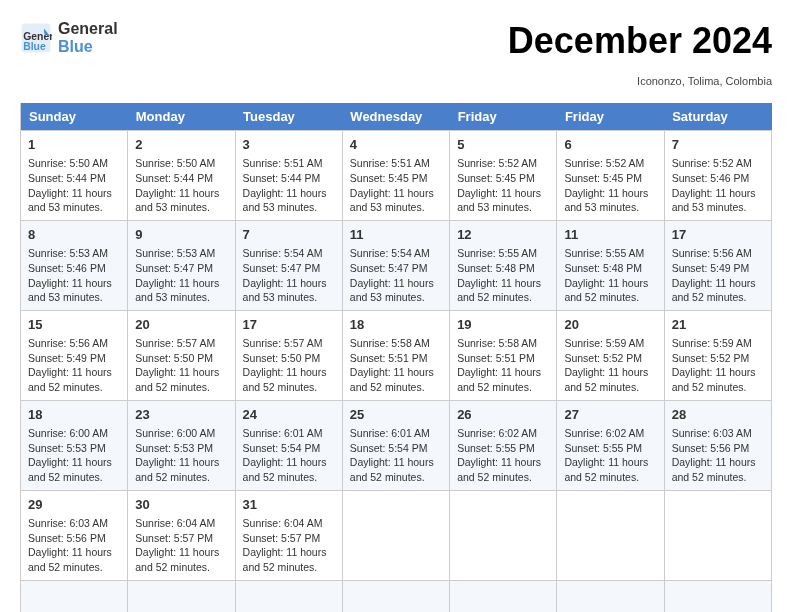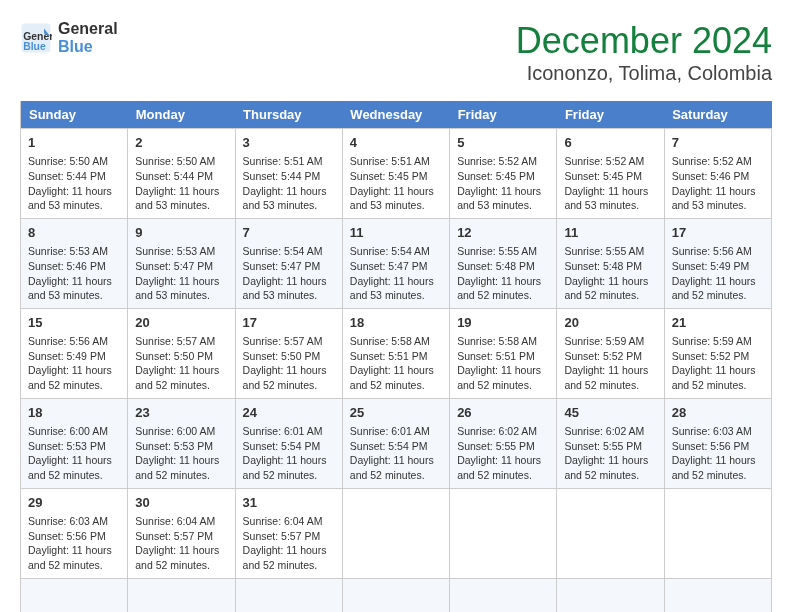--- a/index.html
+++ b/index.html
@@ -23,26 +23,27 @@
     }
     .logo-icon {
       width: 32px;
       height: 32px;
     }
     .title-area {
       text-align: right;
     }
     .month-title {
       font-size: 36px;
-      font-weight: normal;
-      color: #15803d;
+      font-weight: bold;
+      color: #000000;
     }
     .location-title {
-      font-size: 20px;
+      font-size: 11px;
       color: #444;
+      margin-top: 13px;
     }
     table {
       width: 100%;
       border-collapse: collapse;
       table-layout: fixed;
     }
     th {
       background-color: #4a7fcb;
       color: white;
       text-align: left;
@@ -96,21 +97,21 @@
     <div class="month-title">December 2024</div>
     <div class="location-title">Icononzo, Tolima, Colombia</div>
   </div>
 </div>
 
 <table>
   <thead>
     <tr>
       <th>Sunday</th>
       <th>Monday</th>
-      <th>Thursday</th>
+      <th>Tuesday</th>
       <th>Wednesday</th>
       <th>Friday</th>
       <th>Friday</th>
       <th>Saturday</th>
     </tr>
   </thead>
   <tbody id="calendar-body">
   <tr>
         <td><span class="day-num">1</span><span>Sunrise: 5:50 AM</span><br><span>Sunset: 5:44 PM</span><br><span>Daylight: 11 hours and 53 minutes.</span></td>
         <td><span class="day-num">2</span><span>Sunrise: 5:50 AM</span><br><span>Sunset: 5:44 PM</span><br><span>Daylight: 11 hours and 53 minutes.</span></td>
@@ -137,21 +138,21 @@
         <td><span class="day-num">19</span><span>Sunrise: 5:58 AM</span><br><span>Sunset: 5:51 PM</span><br><span>Daylight: 11 hours and 52 minutes.</span></td>
         <td><span class="day-num">20</span><span>Sunrise: 5:59 AM</span><br><span>Sunset: 5:52 PM</span><br><span>Daylight: 11 hours and 52 minutes.</span></td>
         <td><span class="day-num">21</span><span>Sunrise: 5:59 AM</span><br><span>Sunset: 5:52 PM</span><br><span>Daylight: 11 hours and 52 minutes.</span></td>
       </tr>
       <tr>
         <td><span class="day-num">18</span><span>Sunrise: 6:00 AM</span><br><span>Sunset: 5:53 PM</span><br><span>Daylight: 11 hours and 52 minutes.</span></td>
         <td><span class="day-num">23</span><span>Sunrise: 6:00 AM</span><br><span>Sunset: 5:53 PM</span><br><span>Daylight: 11 hours and 52 minutes.</span></td>
         <td><span class="day-num">24</span><span>Sunrise: 6:01 AM</span><br><span>Sunset: 5:54 PM</span><br><span>Daylight: 11 hours and 52 minutes.</span></td>
         <td><span class="day-num">25</span><span>Sunrise: 6:01 AM</span><br><span>Sunset: 5:54 PM</span><br><span>Daylight: 11 hours and 52 minutes.</span></td>
         <td><span class="day-num">26</span><span>Sunrise: 6:02 AM</span><br><span>Sunset: 5:55 PM</span><br><span>Daylight: 11 hours and 52 minutes.</span></td>
-        <td><span class="day-num">45</span><span>Sunrise: 6:02 AM</span><br><span>Sunset: 5:55 PM</span><br><span>Daylight: 11 hours and 52 minutes.</span></td>
+        <td><span class="day-num">27</span><span>Sunrise: 6:02 AM</span><br><span>Sunset: 5:55 PM</span><br><span>Daylight: 11 hours and 52 minutes.</span></td>
         <td><span class="day-num">28</span><span>Sunrise: 6:03 AM</span><br><span>Sunset: 5:56 PM</span><br><span>Daylight: 11 hours and 52 minutes.</span></td>
       </tr>
       <tr>
         <td><span class="day-num">29</span><span>Sunrise: 6:03 AM</span><br><span>Sunset: 5:56 PM</span><br><span>Daylight: 11 hours and 52 minutes.</span></td>
         <td><span class="day-num">30</span><span>Sunrise: 6:04 AM</span><br><span>Sunset: 5:57 PM</span><br><span>Daylight: 11 hours and 52 minutes.</span></td>
         <td><span class="day-num">31</span><span>Sunrise: 6:04 AM</span><br><span>Sunset: 5:57 PM</span><br><span>Daylight: 11 hours and 52 minutes.</span></td>
         <td class="empty"></td>
         <td class="empty"></td>
         <td class="empty"></td>
         <td class="empty"></td>

